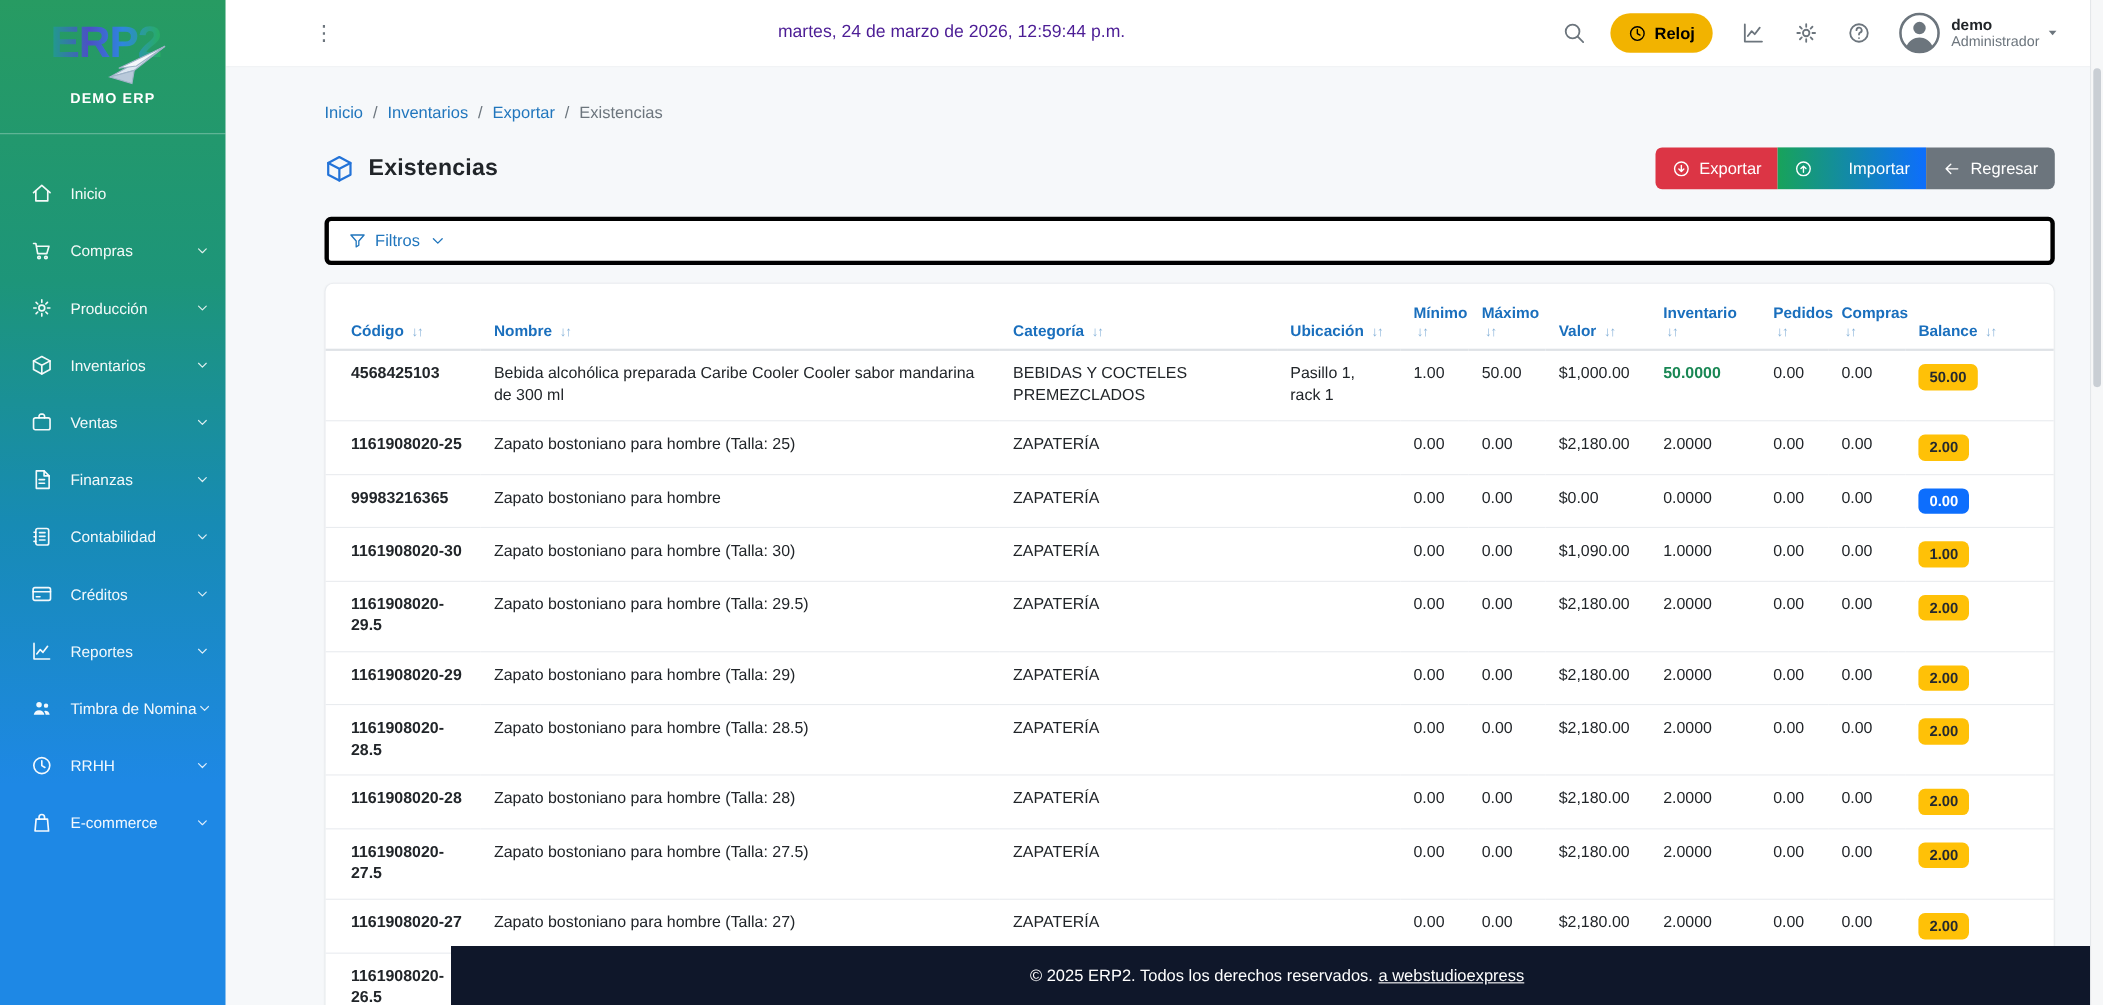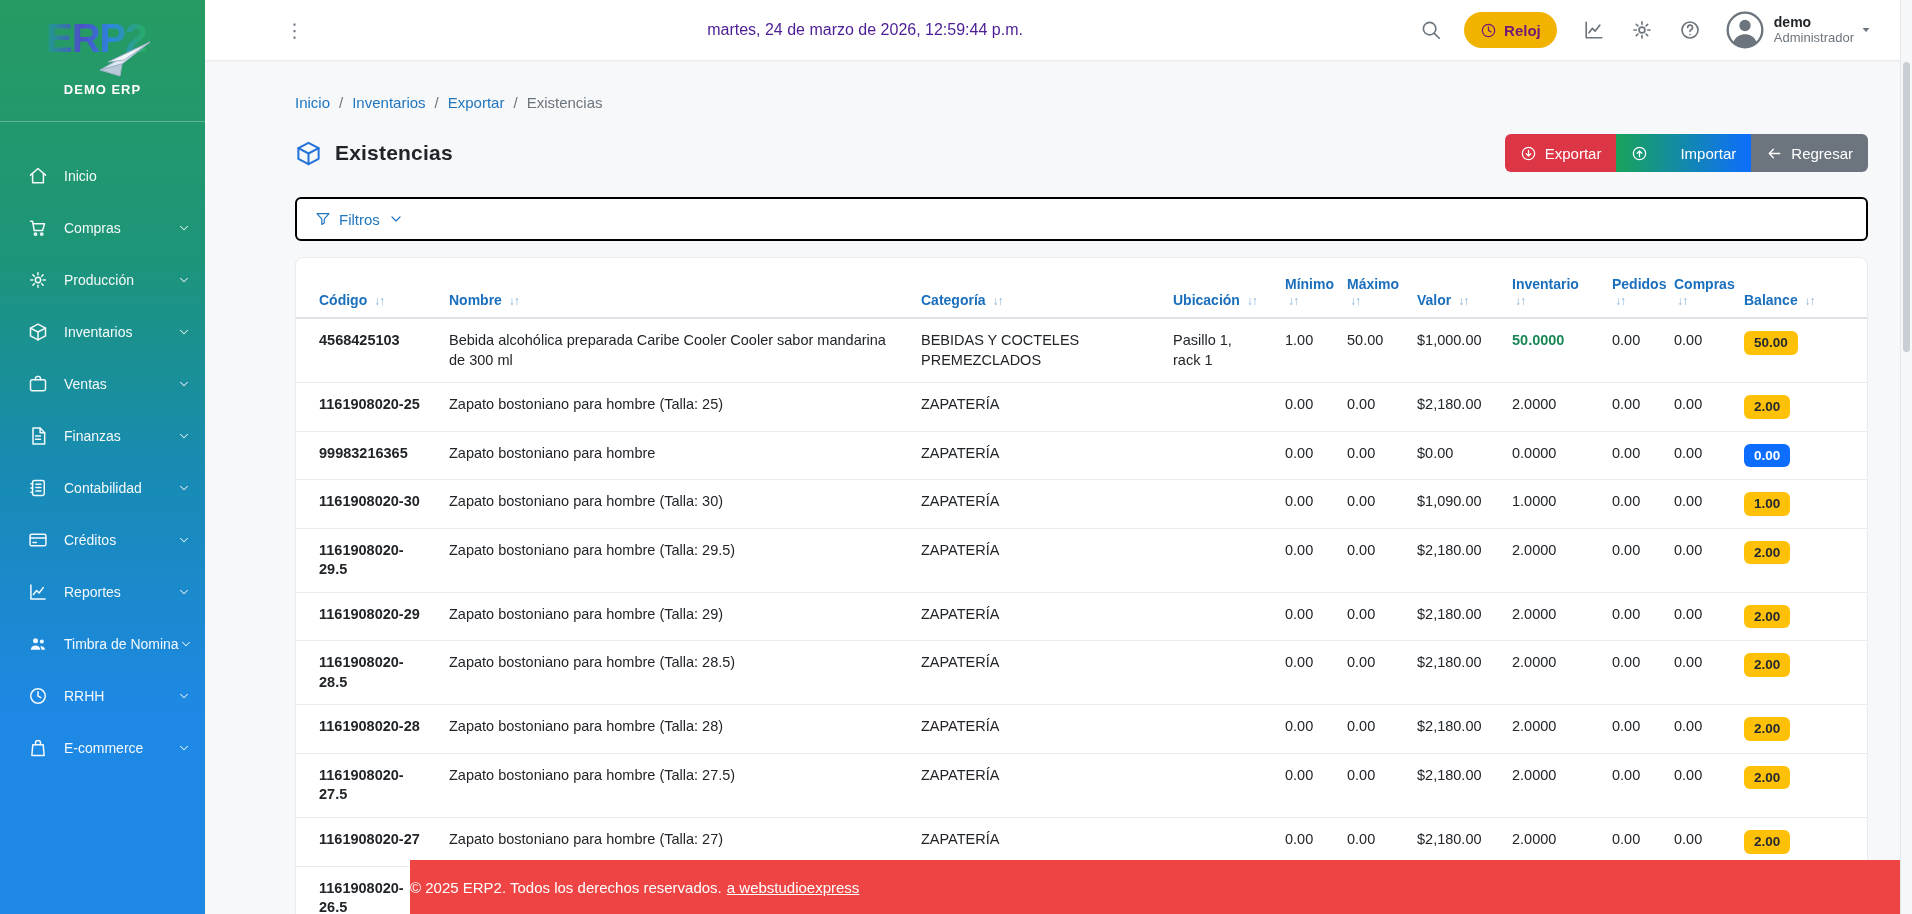--- a/index.html
+++ b/index.html
@@ -23,21 +23,21 @@
 
   
   .main { margin-left:205px; height:914px; position:relative; }
 
   .topbar { height:60px; background:#fff; box-shadow:0 1px 2px rgba(0,0,0,.07); display:flex; align-items:center; padding:0 40px 0 74px; position:relative; z-index:10; }
   .kebab { font-size:19px; color:#6c757d; line-height:1; cursor:pointer; padding:4px 6px; }
   .topbar-date { flex:1; text-align:center; font-size:16px; font-weight:500; color:#4c1d95; }
   .topbar-right { display:flex; align-items:center; }
   .tb-ic { color:#6c757d; display:inline-flex; cursor:pointer; }
   .tb-ic svg { width:22px; height:22px; }
-  .reloj-btn { display:inline-flex; align-items:center; gap:7px; background:#f2b300; color:#701a75; border:none;
+  .reloj-btn { display:inline-flex; align-items:center; gap:7px; background:#f2b300; color:#000000; border:none;
     height:36px; padding:0 16px; border-radius:18px; font-size:15px; font-weight:700; margin:0 26px 0 22px; cursor:pointer; font-family:inherit; }
   .reloj-btn svg { width:17px; height:17px; }
   .tb-gap { margin-left:26px; }
   .avatar { width:40px; height:40px; margin-left:24px; display:inline-flex; cursor:pointer; }
   .avatar svg { width:40px; height:40px; }
   .user-block { margin-left:9px; line-height:1.15; cursor:pointer; }
   .user-name { font-size:14px; font-weight:700; color:#212529; }
   .user-role { font-size:13px; color:#6c757d; }
   .user-caret { margin-left:6px; color:#6c757d; display:inline-flex; align-self:center; }
   .user-caret svg { width:12px; height:12px; }
@@ -52,39 +52,39 @@
   .title-ic { display:inline-flex; color:#2373d8; margin-right:13px; }
   .title-ic svg { width:27px; height:27px; }
   .page-title { font-size:21px; font-weight:700; color:#212529; letter-spacing:.2px; }
   .head-buttons { margin-left:auto; display:flex; }
   .btn { display:inline-flex; align-items:center; gap:8px; height:38px; padding:0 15px; font-size:15px; color:#fff; border:none; cursor:pointer; font-family:inherit; }
   .btn svg { width:17px; height:17px; }
   .btn-export { background:#dc3545; border-radius:6px 0 0 6px; }
   .btn-import { background:linear-gradient(90deg,#18a35a 0%, #0d6efd 100%);gap:32px; }
   .btn-back { background:#6c757d; border-radius:0 6px 6px 0; }
 
-  .filters-bar { margin-top:24px; height:44px; background:#fff; border:2px solid #000000; border-radius:6px; display:flex; align-items:center; padding:0 18px; }
+  .filters-bar { margin-top:24px; height:44px; background:#fff; border:4px solid #000000; border-radius:6px; display:flex; align-items:center; padding:0 18px; }
   .filters-toggle { display:inline-flex; align-items:center; gap:8px; color:#2176bd; font-size:15px; cursor:pointer; }
   .filters-toggle svg { width:16px; height:16px; }
 
   .card { margin-top:16px; background:#fff; border:1px solid #e9ecef; border-radius:8px 8px 0 0; box-shadow:0 1px 2px rgba(0,0,0,.04); padding-top:6px; }
   table { width:100%; border-collapse:collapse; table-layout:fixed; }
   thead th { text-align:left; vertical-align:bottom; padding:12px 12px 9px; font-size:14px; font-weight:700; color:#1a6fbd; border-bottom:2px solid #dee2e6; cursor:pointer; }
   thead th:first-child { padding-left:23px; }
   .sort-ic { font-size:12px; color:#85b1d8; font-weight:400; letter-spacing:-1px; margin-left:3px; white-space:nowrap; }
   tbody td { padding:12px 12px; font-size:14.5px; color:#212529; border-bottom:1px solid #e9ecef; vertical-align:top; line-height:1.35; }
   tbody td:first-child { padding-left:23px; }
   td.c-codigo { font-weight:700; word-wrap:break-word; }
   td.inv-green { color:#198754; font-weight:700; }
   .badge { display:inline-block; padding:5px 10px; border-radius:6px; font-weight:700; font-size:13.5px; line-height:1; }
   .badge-yellow { background:#ffc107; color:#24292f; }
   .badge-blue { background:#0d6efd; color:#fff; }
 
-  .footer { position:absolute; left:205px; right:0; bottom:0; height:54px; background:#ef4444; z-index:40;
-    display:flex; align-items:center; justify-content:flex-start; color:#fff; font-size:15px; }
+  .footer { position:absolute; left:205px; right:0; bottom:0; height:54px; background:#0f172a; z-index:40;
+    display:flex; align-items:center; justify-content:center; color:#fff; font-size:15px; }
   .footer a { color:#fff; text-decoration:underline; margin-left:5px; cursor:pointer; }
 
   .scrollbar { position:absolute; right:0; top:0; bottom:0; width:12px; background:#f6f7f8; border-left:1px solid #e4e7ea; z-index:70; }
   .scroll-thumb { position:absolute; left:2px; right:2px; top:62px; height:290px; background:#c9ced4; border-radius:5px; cursor:pointer; }
 </style>
 </head>
 <body>
 
 <div class="app">
 

